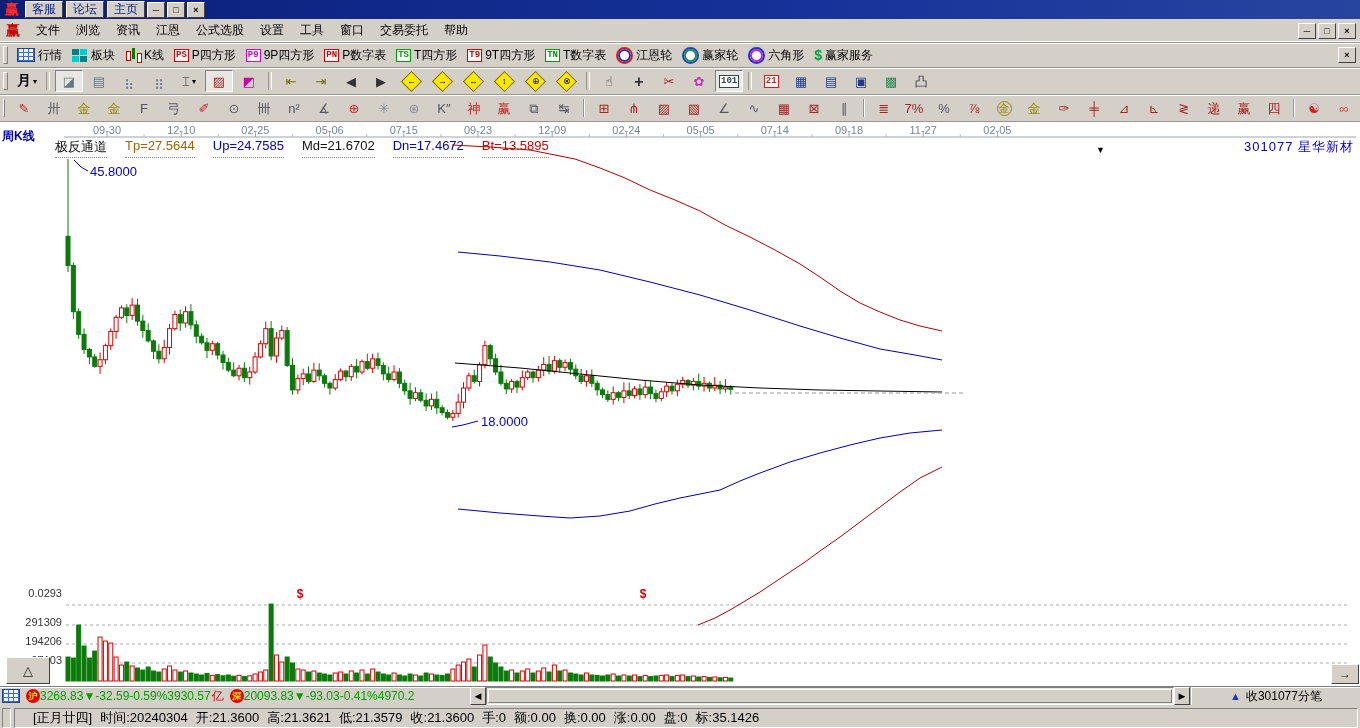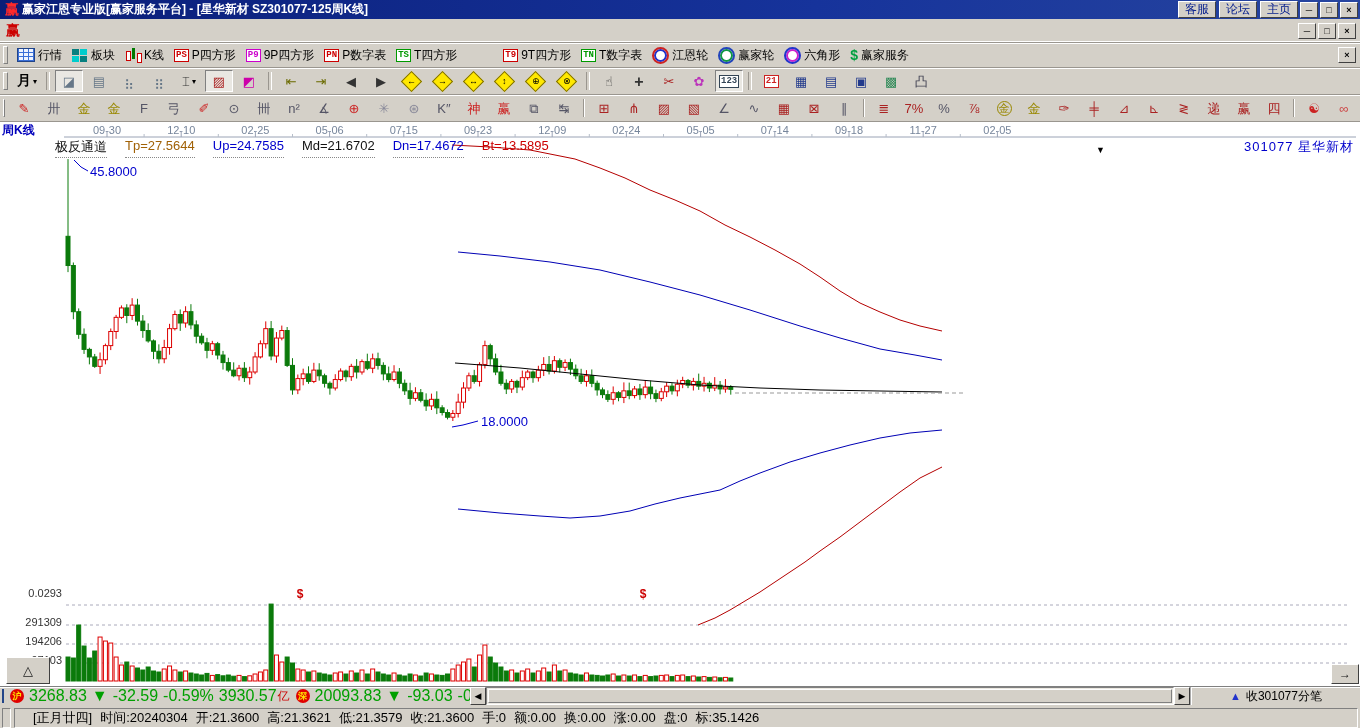--- a/index.html
+++ b/index.html
@@ -41,33 +41,33 @@
   .i-candles .c3{left:12px;top:5px;height:8px;border:1px solid #cc0000;background:#fff;}
   .i-wheel{display:inline-block;width:13px;height:13px;border-radius:50%;border:2px solid #cc2222;background:#fff;}
   .i-dollar{color:#00a040;font-weight:bold;font-size:14px;}
   .i-diamond{display:inline-flex;align-items:center;justify-content:center;width:13px;height:13px;background:#ffe800;border:1px solid #7a6a00;transform:rotate(45deg);margin:0 3px;}
   .i-diamond i{transform:rotate(-45deg);font-style:normal;font-size:9px;color:#000;line-height:9px;}
   .i-text{font-weight:bold;font-size:14px;}
   .tb-close{position:absolute;right:4px;top:4px;}
   
   .chart{position:relative;height:564px;background:#fff;}
   .chart svg{position:absolute;left:0;top:0;}
-  .lbl-period{position:absolute;left:2px;top:0;color:#0000bb;font-weight:bold;font-size:12px;}
+  .lbl-period{position:absolute;left:2px;top:6px;color:#0000bb;font-weight:bold;font-size:12px;}
   .ind-row{position:absolute;left:55px;top:16px;display:flex;gap:18px;font-size:13px;}
   .ind-row span{border-bottom:1px dotted #888;padding-bottom:1px;}
   .lbl-stock{position:absolute;right:6px;top:16px;color:#0000cc;font-size:13px;letter-spacing:1px;}
   .caret-float{position:absolute;left:1096px;top:24px;font-size:9px;color:#000;line-height:9px;}
   .btn-tri{position:absolute;left:6px;top:535px;width:42px;height:25px;background:#d4d0c8;border:1px solid;border-color:#fff #404040 #404040 #fff;
            display:flex;align-items:center;justify-content:center;font-size:13px;color:#222;}
   .btn-arrow{position:absolute;left:1331px;top:542px;width:26px;height:18px;background:#d4d0c8;border:1px solid;border-color:#fff #404040 #404040 #fff;
            display:flex;align-items:center;justify-content:center;font-size:12px;color:#111;}
   
   .bottbar{height:18px;display:flex;align-items:stretch;background:#d4d0c8;border-top:1px solid #808080;box-shadow:inset 0 1px #fff;}
   .idxbar{width:468px;display:flex;align-items:center;padding-left:2px;overflow:hidden;white-space:nowrap;}
-  .idxbar .val{color:#00a000;margin-left:5px;font-size:16px;}
+  .idxbar .val{color:#00a000;font-size:12px;}
   .idxbar .unit{color:#cc0000;margin-left:1px;}
   .mkt-ic{display:inline-flex;align-items:center;justify-content:center;width:14px;height:14px;border-radius:50%;background:#e00000;color:#ffe400;
           font-size:9px;font-weight:bold;margin-left:6px;flex:none;}
   .sbtn{width:14px;display:flex;align-items:center;justify-content:center;background:#d4d0c8;border:1px solid;border-color:#fff #404040 #404040 #fff;font-size:9px;}
   .strack{flex:1;background:#ece9e2;border:1px solid;border-color:#808080 #fff #fff #808080;position:relative;}
   .sthumb{position:absolute;inset:1px;background:#d4d0c8;border:1px solid;border-color:#fff #808080 #808080 #fff;}
   .rpanel{width:168px;display:flex;align-items:center;justify-content:center;gap:5px;border-left:2px groove #fff;}
   .fenbi-i{color:#2233cc;font-size:11px;}
   
   .statusbar{height:28px;background:#d4d0c8;display:flex;align-items:flex-start;padding:3px 2px 0 2px;gap:3px;}
@@ -75,27 +75,38 @@
   .scell.small{width:7px;}
   .scell.wide{flex:1;padding-left:18px;gap:8px;white-space:nowrap;overflow:hidden;font-size:13px;}
 </style>
 </head>
 <body>
 
 <div class="win">
 
   <div class="titlebar">
     <span class="tlogo">赢</span>
-    <span class="ttext">赢家江恩专业版[赢家服务平台] - [星华新材  SZ301077-125周K线]</span>
     <span id="title-link-buttons"><span class="tbtn">客服</span><span class="tbtn">论坛</span><span class="tbtn">主页</span></span>
     <span id="title-controls"><span class="wc">─</span><span class="wc">□</span><span class="wc">×</span></span>
   </div>
 
   <div class="menubar">
     <span class="mlogo">赢</span>
+    <span id="menu-items" style="display:flex;">
+        <span class="m-item">文件</span>
+        <span class="m-item">浏览</span>
+        <span class="m-item">资讯</span>
+        <span class="m-item">江恩</span>
+        <span class="m-item">公式选股</span>
+        <span class="m-item">设置</span>
+        <span class="m-item">工具</span>
+        <span class="m-item">窗口</span>
+        <span class="m-item">交易委托</span>
+        <span class="m-item">帮助</span>
+      </span>
     <span class="menuspacer"></span>
     <span id="mdi-controls"><span class="wc">─</span><span class="wc">□</span><span class="wc">×</span></span>
   </div>
 
   <div class="tbrow" id="tb1">
       <div class="grip"></div>
     <span class="wc tb-close">×</span>
   <div class="tb-btn">
         <span class="i-grid"></span>
         <span class="tb-label">行情</span>
@@ -122,21 +133,21 @@
       </div>
       <div class="tb-btn">
         <span class="i-badge" style="color: rgb(204, 0, 0); border-color: rgb(204, 0, 0);">PN</span>
         <span class="tb-label">P数字表</span>
       </div>
       <div class="tb-btn">
         <span class="i-badge" style="color: rgb(0, 153, 0); border-color: rgb(0, 153, 0);">TS</span>
         <span class="tb-label">T四方形</span>
       </div>
       <div class="tb-btn">
-        <span class="i-badge" style="color: rgb(204, 0, 0); border-color: rgb(204, 0, 0); margin-left: 36px;">T9</span>
+        <span class="i-badge" style="color: rgb(204, 0, 0); border-color: rgb(204, 0, 0);">T9</span>
         <span class="tb-label">9T四方形</span>
       </div>
       <div class="tb-btn">
         <span class="i-badge" style="color: rgb(0, 153, 0); border-color: rgb(0, 153, 0);">TN</span>
         <span class="tb-label">T数字表</span>
       </div>
       <div class="tb-btn">
         <span class="i-wheel" style="border-color: rgb(204, 34, 34); box-shadow: rgb(34, 51, 204) 0px 0px 0px 2px inset;"></span>
         <span class="tb-label">江恩轮</span>
       </div>
@@ -232,21 +243,21 @@
       <div class="tb-btn">
         <span class="i-glyph big" style="color: rgb(51, 51, 51);">+</span>
       </div>
       <div class="tb-btn">
         <span class="i-glyph" style="color: rgb(170, 34, 34);">✂</span>
       </div>
       <div class="tb-btn">
         <span class="i-glyph" style="color: rgb(187, 51, 187);">✿</span>
       </div>
       <div class="tb-btn pressed">
-        <span class="i-badge" style="color: rgb(51, 68, 85); border-color: rgb(51, 68, 85);">123</span>
+        <span class="i-badge" style="color: rgb(51, 68, 85); border-color: rgb(51, 68, 85);">101</span>
       </div>
       <div class="tb-sep"></div>
       <div class="tb-btn">
         <span class="i-badge" style="color: rgb(204, 34, 34); border-color: rgb(204, 34, 34);">21</span>
       </div>
       <div class="tb-btn">
         <span class="i-glyph" style="color: rgb(34, 58, 140);">▦</span>
       </div>
       <div class="tb-btn">
         <span class="i-glyph" style="color: rgb(34, 58, 140);">▤</span>

